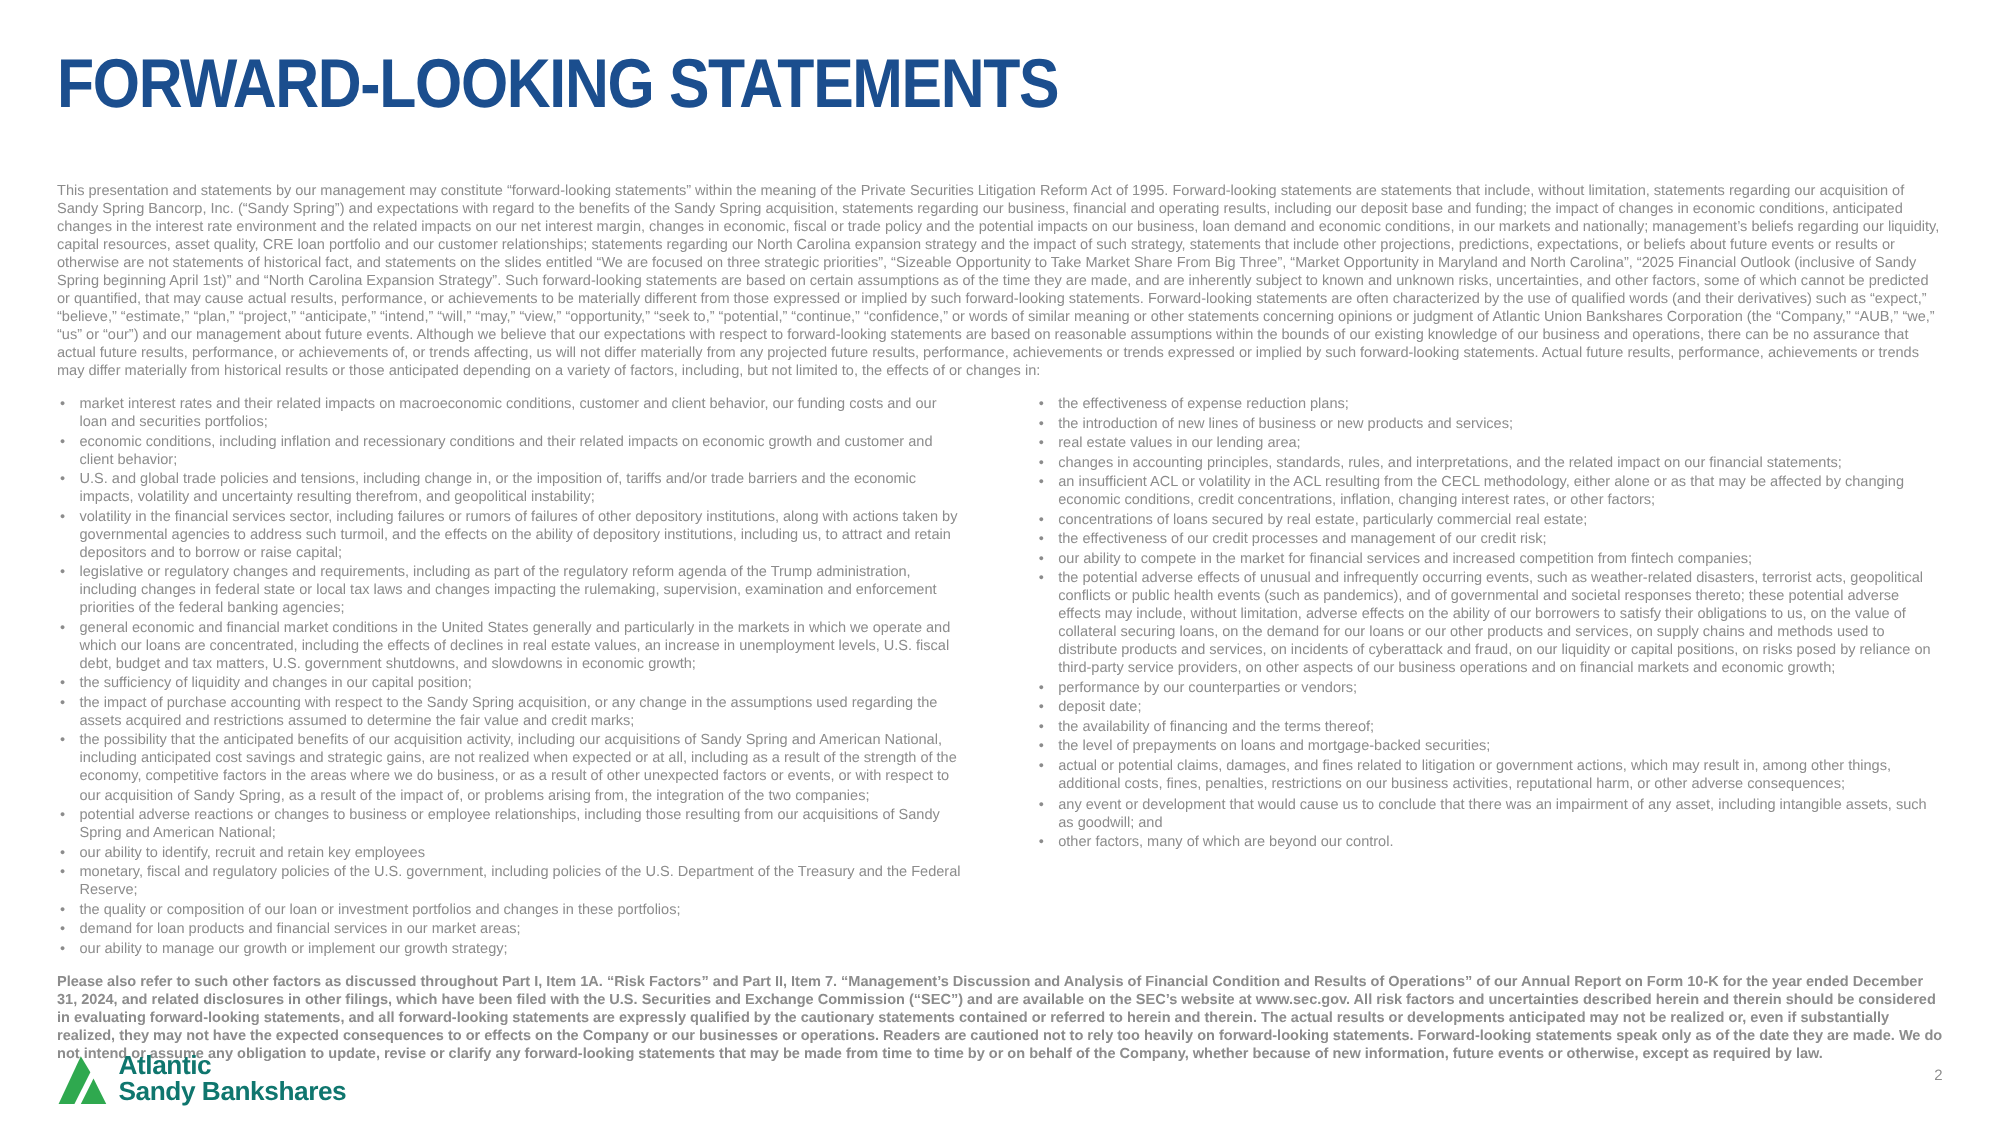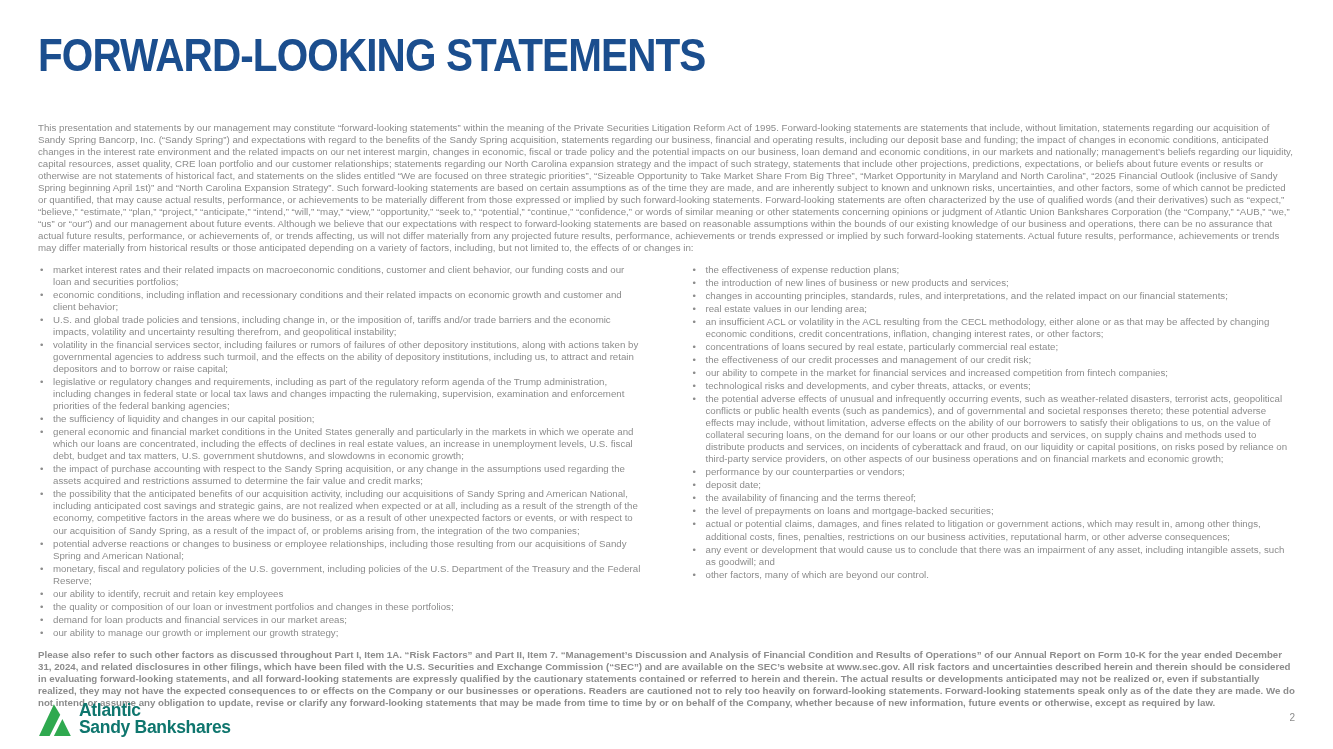--- a/index.html
+++ b/index.html
@@ -30,43 +30,42 @@
   <p class="gray intro">This presentation and statements by our management may constitute “forward-looking statements” within the meaning of the Private Securities Litigation Reform Act of 1995. Forward-looking statements are statements that include, without limitation, statements regarding our acquisition of Sandy Spring Bancorp, Inc. (“Sandy Spring”) and expectations with regard to the benefits of the Sandy Spring acquisition, statements regarding our business, financial and operating results, including our deposit base and funding; the impact of changes in economic conditions, anticipated changes in the interest rate environment and the related impacts on our net interest margin, changes in economic, fiscal or trade policy and the potential impacts on our business, loan demand and economic conditions, in our markets and nationally; management’s beliefs regarding our liquidity, capital resources, asset quality, CRE loan portfolio and our customer relationships; statements regarding our North Carolina expansion strategy and the impact of such strategy, statements that include other projections, predictions, expectations, or beliefs about future events or results or otherwise are not statements of historical fact, and statements on the slides entitled “We are focused on three strategic priorities”, “Sizeable Opportunity to Take Market Share From Big Three”, “Market Opportunity in Maryland and North Carolina”, “2025 Financial Outlook (inclusive of Sandy Spring beginning April 1st)” and “North Carolina Expansion Strategy”.  Such forward-looking statements are based on certain assumptions as of the time they are made, and are inherently subject to known and unknown risks, uncertainties, and other factors, some of which cannot be predicted or quantified, that may cause actual results, performance, or achievements to be materially different from those expressed or implied by such forward-looking statements. Forward-looking statements are often characterized by the use of qualified words (and their derivatives) such as “expect,” “believe,” “estimate,” “plan,” “project,” “anticipate,” “intend,” “will,” “may,” “view,” “opportunity,” “seek to,” “potential,” “continue,” “confidence,” or words of similar meaning or other statements concerning opinions or judgment of Atlantic Union Bankshares Corporation (the “Company,” “AUB,” “we,” “us” or “our”) and our management about future events. Although we believe that our expectations with respect to forward-looking statements are based on reasonable assumptions within the bounds of our existing knowledge of our business and operations, there can be no assurance that actual future results, performance, or achievements of, or trends affecting, us will not differ materially from any projected future results, performance, achievements or trends expressed or implied by such forward-looking statements. Actual future results, performance, achievements or trends may differ materially from historical results or those anticipated depending on a variety of factors, including, but not limited to, the effects of or changes in:</p>
 
   <div class="columns">
     <div class="col gray">
       <ul>
           <li><span>market interest rates and their related impacts on macroeconomic conditions, customer and client behavior, our funding costs and our loan and securities portfolios;</span></li>
           <li><span>economic conditions, including inflation and recessionary conditions and their related impacts on economic growth and customer and client behavior;</span></li>
           <li><span>U.S. and global trade policies and tensions, including change in, or the imposition of, tariffs and/or trade barriers and the economic impacts, volatility and uncertainty resulting therefrom, and geopolitical instability;</span></li>
           <li><span>volatility in the financial services sector, including failures or rumors of failures of other depository institutions, along with actions taken by governmental agencies to address such turmoil, and the effects on the ability of depository institutions, including us, to attract and retain depositors and to borrow or raise capital;</span></li>
           <li><span>legislative or regulatory changes and requirements, including as part of the regulatory reform agenda of the Trump administration, including changes in federal state or local tax laws and changes impacting the rulemaking, supervision, examination and enforcement priorities of the federal banking agencies;</span></li>
+          <li><span>general economic and financial market conditions in the United States generally and particularly in the markets in which we operate and which our loans are concentrated, including the effects of declines in real estate values, an increase in unemployment levels, U.S. fiscal debt, budget and tax matters, U.S. government shutdowns, and slowdowns in economic growth;</span></li>
           <li><span>the sufficiency of liquidity and changes in our capital position;</span></li>
-          <li><span>general economic and financial market conditions in the United States generally and particularly in the markets in which we operate and which our loans are concentrated, including the effects of declines in real estate values, an increase in unemployment levels, U.S. fiscal debt, budget and tax matters, U.S. government shutdowns, and slowdowns in economic growth;</span></li>
           <li><span>the impact of purchase accounting with respect to the Sandy Spring acquisition, or any change in the assumptions used regarding the assets acquired and restrictions assumed to determine the fair value and credit marks;</span></li>
           <li><span>the possibility that the anticipated benefits of our acquisition activity, including our acquisitions of Sandy Spring and American National, including anticipated cost savings and strategic gains, are not realized when expected or at all, including as a result of the strength of the economy, competitive factors in the areas where we do business, or as a result of other unexpected factors or events, or with respect to our acquisition of Sandy Spring, as a result of the impact of, or problems arising from, the integration of the two companies;</span></li>
           <li><span>potential adverse reactions or changes to business or employee relationships, including those resulting from our acquisitions of Sandy Spring and American National;</span></li>
+          <li><span>our ability to identify, recruit and retain key employees</span></li>
           <li><span>monetary, fiscal and regulatory policies of the U.S. government, including policies of the U.S. Department of the Treasury and the Federal Reserve;</span></li>
-          <li><span>our ability to identify, recruit and retain key employees</span></li>
           <li><span>the quality or composition of our loan or investment portfolios and changes in these portfolios;</span></li>
           <li><span>demand for loan products and financial services in our market areas;</span></li>
           <li><span>our ability to manage our growth or implement our growth strategy;</span></li>
         </ul>
     </div>
     <div class="col gray">
       <ul>
           <li><span>the effectiveness of expense reduction plans;</span></li>
           <li><span>the introduction of new lines of business or new products and services;</span></li>
+          <li><span>real estate values in our lending area;</span></li>
           <li><span>changes in accounting principles, standards, rules, and interpretations, and the related impact on our financial statements;</span></li>
-          <li><span>real estate values in our lending area;</span></li>
           <li><span>an insufficient ACL or volatility in the ACL resulting from the CECL methodology, either alone or as that may be affected by changing economic conditions, credit concentrations, inflation, changing interest rates, or other factors;</span></li>
           <li><span>concentrations of loans secured by real estate, particularly commercial real estate;</span></li>
           <li><span>the effectiveness of our credit processes and management of our credit risk;</span></li>
           <li><span>our ability to compete in the market for financial services and increased competition from fintech companies;</span></li>
-          <li><span>technological risks and developments, and cyber threats, attacks, or events;</span></li>
           <li><span>the potential adverse effects of unusual and infrequently occurring events, such as weather-related disasters, terrorist acts, geopolitical conflicts or public health events (such as pandemics), and of governmental and societal responses thereto; these potential adverse effects may include, without limitation, adverse effects on the ability of our borrowers to satisfy their obligations to us, on the value of collateral securing loans, on the demand for our loans or our other products and services, on supply chains and methods used to distribute products and services, on incidents of cyberattack and fraud, on our liquidity or capital positions, on risks posed by reliance on third-party service providers, on other aspects of our business operations and on financial markets and economic growth;</span></li>
           <li><span>performance by our counterparties or vendors;</span></li>
           <li><span>deposit date;</span></li>
           <li><span>the availability of financing and the terms thereof;</span></li>
           <li><span>the level of prepayments on loans and mortgage-backed securities;</span></li>
           <li><span>actual or potential claims, damages, and fines related to litigation or government actions, which may result in, among other things, additional costs, fines, penalties, restrictions on our business activities, reputational harm, or other adverse consequences;</span></li>
           <li><span>any event or development that would cause us to conclude that there was an impairment of any asset, including intangible assets, such as goodwill; and</span></li>
           <li><span>other factors, many of which are beyond our control.</span></li>
         </ul>
     </div>

